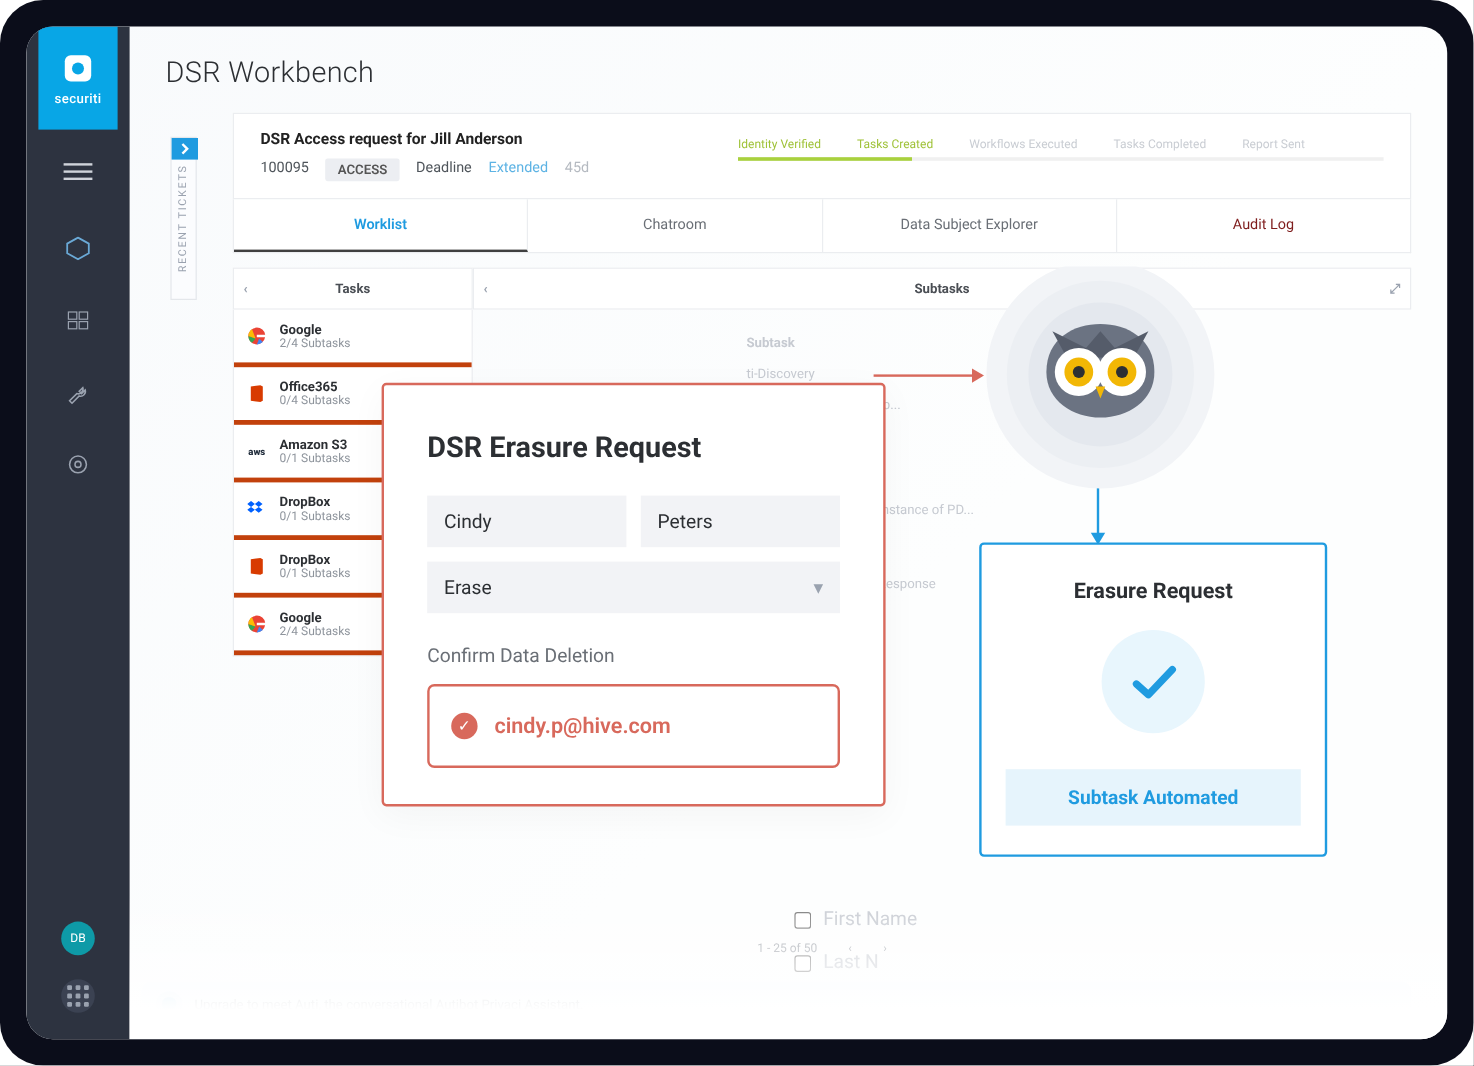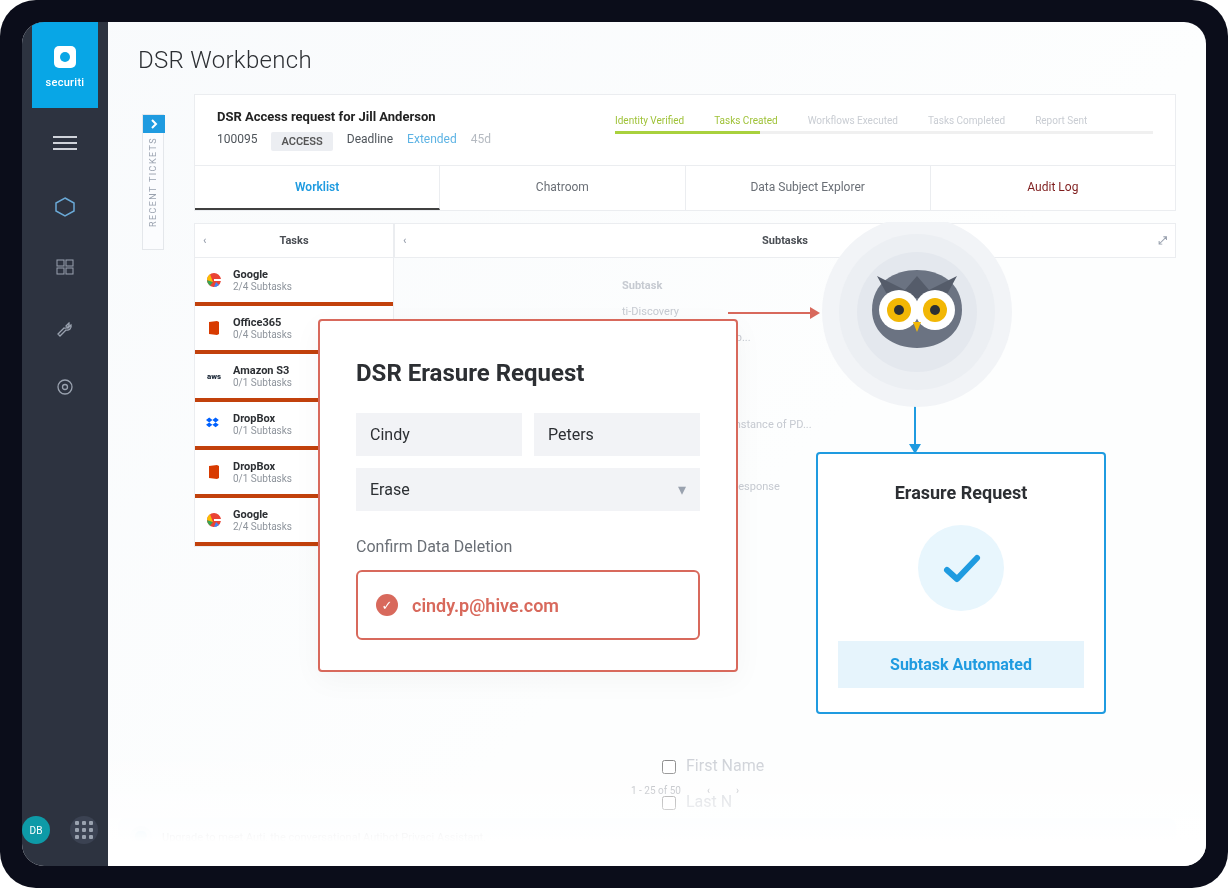--- a/index.html
+++ b/index.html
@@ -10,21 +10,21 @@
 
   
   .rail { position: absolute; left:0; top:0; bottom:0; width:86px; background:#2d3340; display:flex; flex-direction:column; align-items:center; }
   .rail-logo { width:66px; height:86px; background:#08a6e6; display:flex; flex-direction:column; align-items:center; justify-content:center; color:#fff; }
   .rail-logo svg { display:block; }
   .rail-logo-text { font-size:11px; margin-top:4px; letter-spacing:.3px; font-weight:500;}
   .rail-burger { width:24px; margin-top:24px; cursor:pointer;}
   .rail-burger div{ height:2px;background:#cfd3da;margin:4px 0;}
   .rail-icons { margin-top:40px; display:flex; flex-direction:column; gap:34px; align-items:center;}
   .rail-icons .ic{ width:26px;height:26px;display:flex;align-items:center;justify-content:center;color:#9aa2af;}
-  .rail-bottom{ position:absolute; bottom:22px; display:flex; flex-direction:row; align-items:center; gap:20px; width:100%;}
+  .rail-bottom{ position:absolute; bottom:22px; display:flex; flex-direction:column; align-items:center; gap:20px; width:100%;}
   .avatar-dot{ width:28px;height:28px;border-radius:50%;background:#0e9aa7;color:#fff;font-size:10px;display:flex;align-items:center;justify-content:center;}
   .app-switcher{ width:28px;height:28px;border-radius:50%;background:#3b4252;display:grid;grid-template-columns:repeat(3,4px);grid-template-rows:repeat(3,4px);gap:3px;place-content:center;}
   .app-switcher span{background:#9aa2af;border-radius:1px;}
 
   .main { position:absolute; left:86px; right:0; top:0; bottom:0; padding:24px 30px 0 30px; overflow:hidden;}
   .page-title{ font-size:24px; font-weight:300; color:#2c2f33; letter-spacing:.3px;}
 
   .recent-strip{ position:absolute; left:120px; top:92px; width:22px; height:136px; border:1px solid #e4e7eb; background:#fbfcfe; display:flex; align-items:center; justify-content:center;}
   .recent-strip span{ transform:rotate(-90deg); white-space:nowrap; font-size:9px; color:#9aa2af; letter-spacing:1.4px;}
   .recent-strip .chev-btn{position:absolute;top:0;left:0;width:22px;height:18px;background:#1f9be0;display:flex;align-items:center;justify-content:center;}

